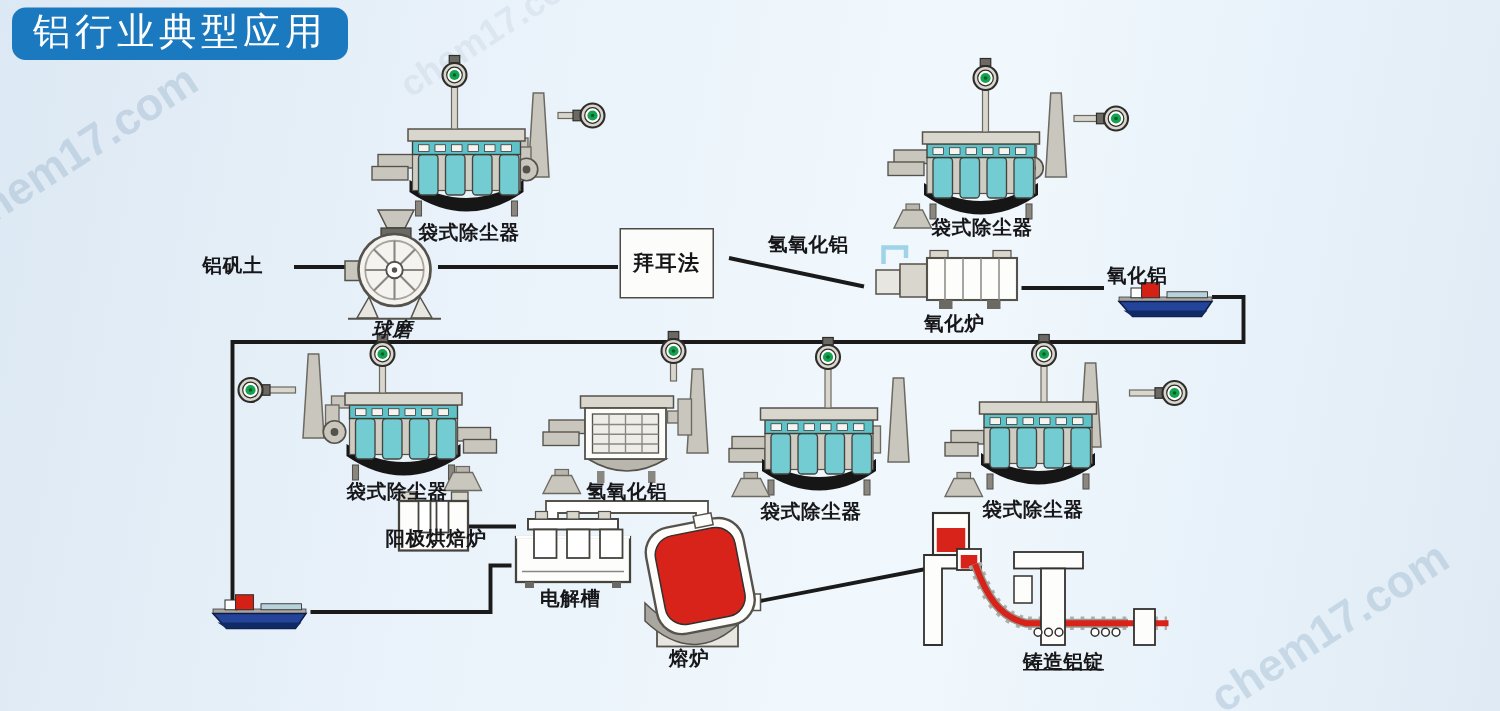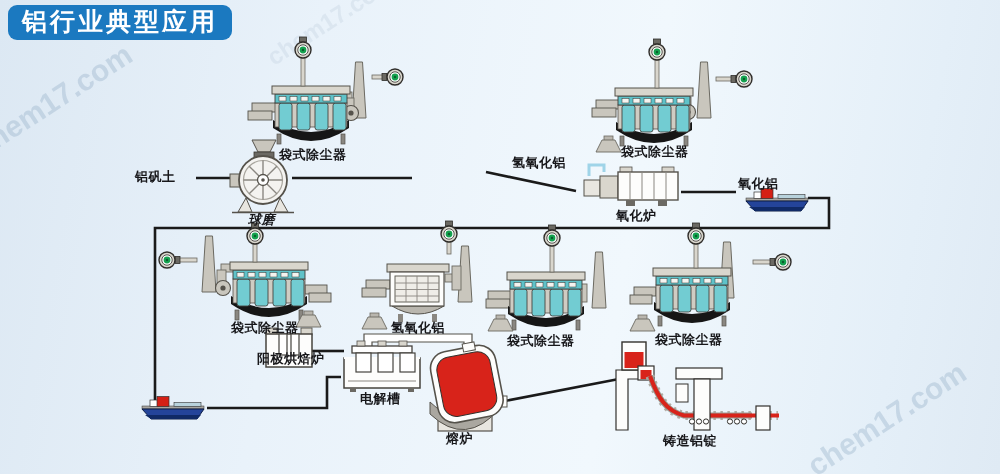--- a/index.html
+++ b/index.html
@@ -4,21 +4,21 @@
 <style>
   html,body{margin:0;padding:0;}
   .canvas{
     position:relative; width:1000px; height:474px; overflow:hidden;
     background:linear-gradient(100deg,#dce8f3 0%, #e9f2fa 30%, #f1f8fd 62%, #e4eff8 88%, #dfeaf4 100%);
     font-family:"Liberation Sans","DejaVu Sans",sans-serif;
   }
   .art{position:absolute; left:0; top:0;}
   .title{
     position:absolute; left:8px; top:5px; background:#1b79c0; color:#ffffff;
-    font-size:25px; font-weight:700; letter-spacing:3px; padding:2px 14px 4px 14px;
+    font-size:25px; font-weight:400; letter-spacing:3px; padding:2px 14px 4px 14px;
     border-radius:9px; line-height:1.15;
   }
   .lbl{
     position:absolute; font-size:13px; font-weight:700; color:#17171a;
     line-height:1.1; white-space:nowrap; letter-spacing:0.5px;
   }
   .bayer-box{
     position:absolute; left:413px; top:152px; width:63px; height:47px;
     background:#fcfcfb; border:1.6px solid #4c4a45; box-sizing:border-box;
     display:flex; align-items:center; justify-content:center;
@@ -317,26 +317,27 @@
     </g>
 
     <use href="#ship" transform="translate(140,394)"></use>
   </svg>
 
   <div class="title">铝行业典型应用</div>
 
   <div class="lbl" style="left:135px;top:170px;">铝矾土</div>
   <div class="lbl" style="left:248px;top:213px;font-style:italic;">球磨</div>
   <div class="lbl" style="left:279px;top:148px;">袋式除尘器</div>
+  <div class="bayer-box">拜耳法</div>
   <div class="lbl" style="left:512px;top:156px;">氢氧化铝</div>
   <div class="lbl" style="left:616px;top:209px;">氧化炉</div>
   <div class="lbl" style="left:621px;top:145px;">袋式除尘器</div>
   <div class="lbl" style="left:690px;top:177px;margin-left:48px;">氧化铝</div>
   <div class="lbl" style="left:231px;top:321px;">袋式除尘器</div>
   <div class="lbl" style="left:391px;top:321px;">氢氧化铝</div>
   <div class="lbl" style="left:507px;top:334px;">袋式除尘器</div>
   <div class="lbl" style="left:655px;top:333px;">袋式除尘器</div>
   <div class="lbl" style="left:257px;top:352px;">阳极烘焙炉</div>
   <div class="lbl" style="left:360px;top:392px;">电解槽</div>
   <div class="lbl" style="left:446px;top:432px;">熔炉</div>
-  <div class="lbl" style="left:663px;top:434px;">铸造铝锭</div>
+  <div class="lbl" style="left:682px;top:434px;text-decoration:underline;">铸造铝锭</div>
 
 </div>
 
 </body></html>

